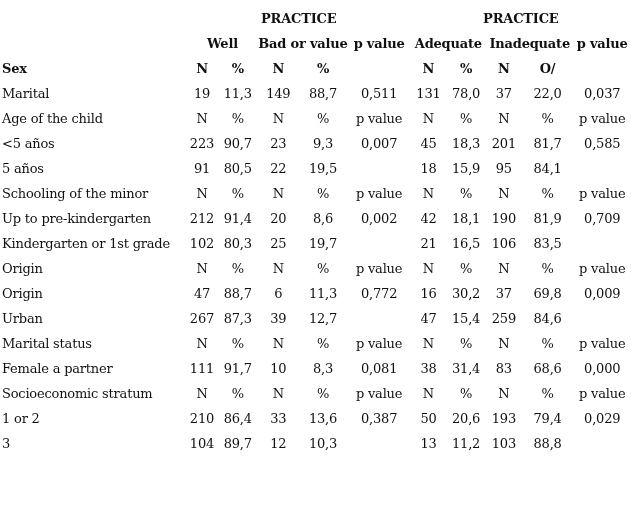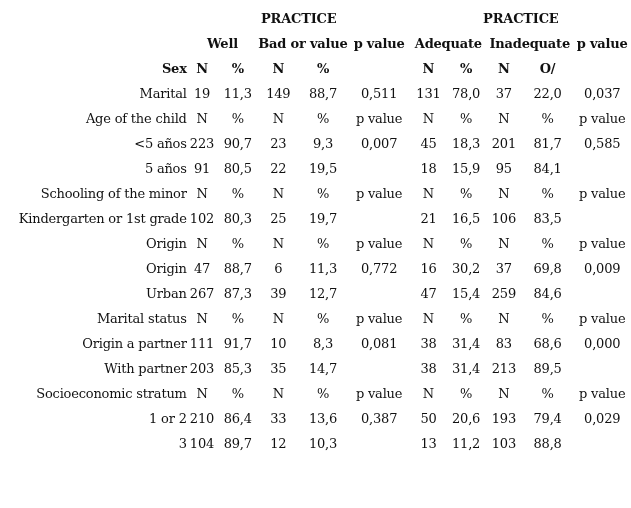--- a/index.html
+++ b/index.html
@@ -35,21 +35,21 @@
     col.cN1 { width: 31px; }
     col.cP1 { width: 42px; }
     col.cN2 { width: 31px; }
     col.cP2 { width: 38px; }
     col.cPV1 { width: 64px; }
     col.cN3 { width: 36px; }
     col.cP3 { width: 40px; }
     col.cN4 { width: 36px; }
     col.cP4 { width: 52px; }
     col.cPV2 { width: 58px; }
-    td.label { text-align: right; }
+    td.label { text-align: left; }
   </style>
 </head>
 <body>
 
 <table>
   <colgroup>
     <col class="c0">
       <col class="cN1">
       <col class="cP1">
       <col class="cN2">
@@ -148,20 +148,33 @@
         <td>N</td>
         <td>%</td>
         <td>p value</td>
         <td>N</td>
         <td>%</td>
         <td>N</td>
         <td>%</td>
         <td>p value</td>
       </tr>
       <tr>
+        <td class="label">Up to pre-kindergarten</td>
+        <td>212</td>
+        <td>91,4</td>
+        <td>20</td>
+        <td>8,6</td>
+        <td>0,002</td>
+        <td>42</td>
+        <td>18,1</td>
+        <td>190</td>
+        <td>81,9</td>
+        <td>0,709</td>
+      </tr>
+      <tr>
         <td class="label">Kindergarten or 1st grade</td>
         <td>102</td>
         <td>80,3</td>
         <td>25</td>
         <td>19,7</td>
         <td></td>
         <td>21</td>
         <td>16,5</td>
         <td>106</td>
         <td>83,5</td>
@@ -213,44 +226,31 @@
         <td>N</td>
         <td>%</td>
         <td>p value</td>
         <td>N</td>
         <td>%</td>
         <td>N</td>
         <td>%</td>
         <td>p value</td>
       </tr>
       <tr>
-        <td class="label">Origin a partner</td>
+        <td class="label">Female a partner</td>
         <td>111</td>
         <td>91,7</td>
         <td>10</td>
         <td>8,3</td>
         <td>0,081</td>
         <td>38</td>
         <td>31,4</td>
         <td>83</td>
         <td>68,6</td>
         <td>0,000</td>
-      </tr>
-      <tr>
-        <td class="label">With partner</td>
-        <td>203</td>
-        <td>85,3</td>
-        <td>35</td>
-        <td>14,7</td>
-        <td></td>
-        <td>38</td>
-        <td>31,4</td>
-        <td>213</td>
-        <td>89,5</td>
-        <td></td>
       </tr>
       <tr>
         <td class="label">Socioeconomic stratum</td>
         <td>N</td>
         <td>%</td>
         <td>N</td>
         <td>%</td>
         <td>p value</td>
         <td>N</td>
         <td>%</td>

